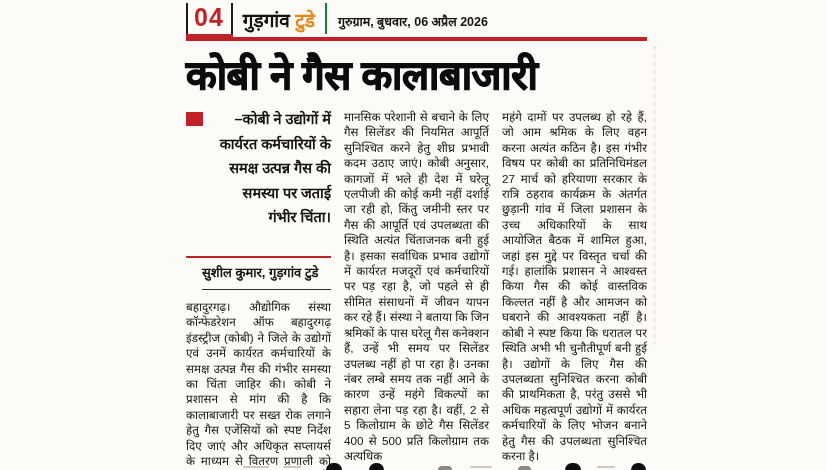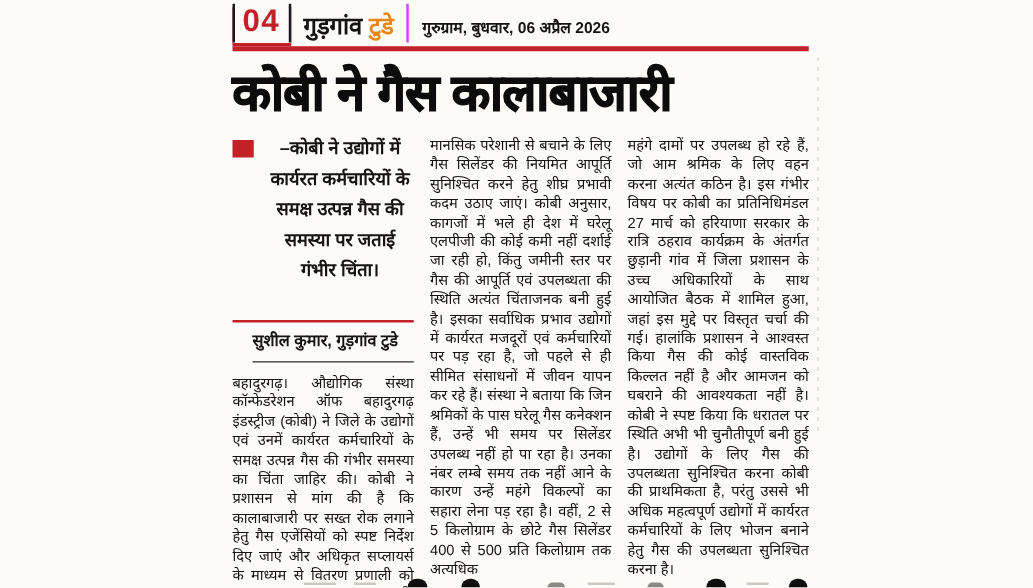--- a/index.html
+++ b/index.html
@@ -20,21 +20,21 @@
 
   
   .masthead{display:flex;align-items:stretch;height:31px;margin-top:3px;}
   .mast-num{
     color:var(--red);font-weight:800;font-size:25px;line-height:29px;
     padding:0 7px 0 6px;
     border-left:2px solid #1b1b1b;border-right:2px solid #1b1b1b;
     box-shadow:0 3px 0 var(--red);
     letter-spacing:1px;
   }
-  .mast-logo{font-size:19px;font-weight:800;padding:4px 10px 0 10px;border-right:2px solid #d946ef;white-space:nowrap;}
+  .mast-logo{font-size:19px;font-weight:800;padding:4px 10px 0 10px;border-right:2px solid #15803d;white-space:nowrap;}
   .mast-logo .t2{color:var(--orange);}
   .mast-date{font-size:12.5px;font-weight:700;padding:10px 0 0 11px;white-space:nowrap;}
   .rule-red{height:4px;background:var(--red);margin-top:3px;}
 
   
   .headline{
     margin-top:12px;font-weight:800;font-size:40px;line-height:44px;
     letter-spacing:-0.5px;color:#0c0c0c;
     -webkit-text-stroke:1.1px #0c0c0c;
     white-space:nowrap;
@@ -53,21 +53,21 @@
     border-radius:50%;
   }
 
   
   .cols{display:flex;gap:13px;margin-top:10px;}
   .col{flex:1;min-width:0;text-align:justify;font-size:11.7px;line-height:15.4px;}
   .col p{margin:9px 0 0 0;}
   .dateline{font-weight:400;}
 
   .standfirst{position:relative;padding-left:27px;font-weight:700;
-    font-size:14.5px;line-height:24.5px;text-align:center;min-height:146px;}
+    font-size:14.5px;line-height:24.5px;text-align:right;min-height:146px;}
   .standfirst .bullet{position:absolute;left:0;top:5px;width:17px;height:14px;background:var(--red);}
   .sf-rule{height:2px;background:var(--red);margin-top:3px;}
   .byline{font-weight:700;font-size:13px;line-height:16px;padding:7px 0 8px 0;
     border-bottom:1.6px solid #2b2b2b;text-align:left;white-space:nowrap;margin-left:16px;}
 
   
   .col-sep{
     position:absolute;right:-8px;top:46px;bottom:0;width:1px;
     background-image:repeating-linear-gradient(to bottom,#e3b0ac 0 3px,transparent 3px 8px);
     opacity:.6;

